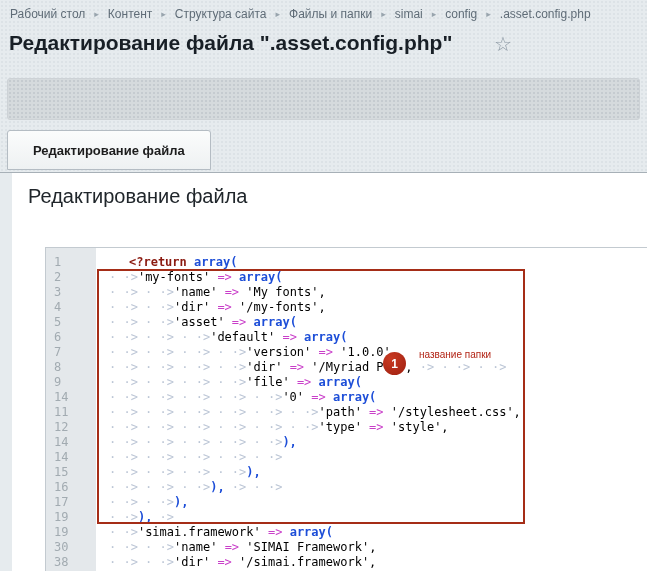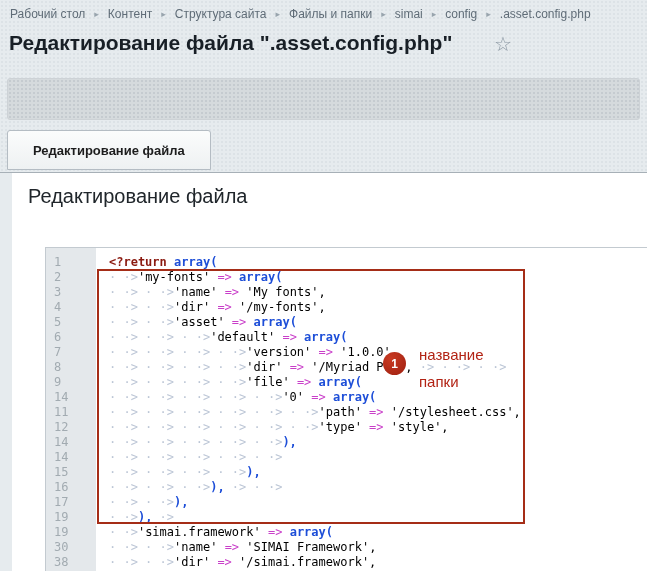--- a/index.html
+++ b/index.html
@@ -71,40 +71,40 @@
     padding-top:7px;box-sizing:border-box;
   }
   .ln{height:15px;line-height:15px;padding-left:8px;}
   .code{
     position:absolute;left:50px;top:0;right:0;height:100%;
     font-family:"DejaVu Sans Mono", monospace;font-size:12px;
     padding-top:7px;padding-left:13px;white-space:pre;
   }
   .cl{height:15px;line-height:15px;}
   .tk-ws{color:#bcc6d6;}
-  .tk-php{color:#8b1a10;font-weight:bold;}
+  .tk-php{color:#8b1a10;font-weight:bold;margin-left:20px;}
   .tk-fn{color:#1d4ed8;font-weight:bold;}
   .tk-plain{color:#1b1b1b;}
   .tk-key{color:#000000;}
   .tk-op{color:#c93ec9;}
   .tk-val{color:#000000;}
   
   .anno-box{
     position:absolute;left:97px;top:269px;width:424px;height:251px;
     border:2px solid #a52d17;pointer-events:none;
   }
   .anno-badge{
     position:absolute;left:383px;top:352px;width:23px;height:23px;
     background:radial-gradient(circle at 35% 30%, #c93a22, #9e1f10);
     border-radius:50%;color:#ffffff;font-size:12px;font-weight:bold;
     display:flex;align-items:center;justify-content:center;
   }
   .anno-label{
     position:absolute;left:419px;top:341px;width:100px;
-    font-size:15px;line-height:27px;color:#b22314;
+    font-size:10px;line-height:27px;color:#b22314;
   }
 </style>
 </head>
 <body>
 
 <div class="page">
   <div class="header-zone"></div>
 
   <div class="breadcrumb"><span class="bc-item">Рабочий стол</span><span class="bc-sep">▸</span><span class="bc-item">Контент</span><span class="bc-sep">▸</span><span class="bc-item">Структура сайта</span><span class="bc-sep">▸</span><span class="bc-item">Файлы и папки</span><span class="bc-sep">▸</span><span class="bc-item">simai</span><span class="bc-sep">▸</span><span class="bc-item">config</span><span class="bc-sep">▸</span><span class="bc-item">.asset.config.php</span></div>
 

